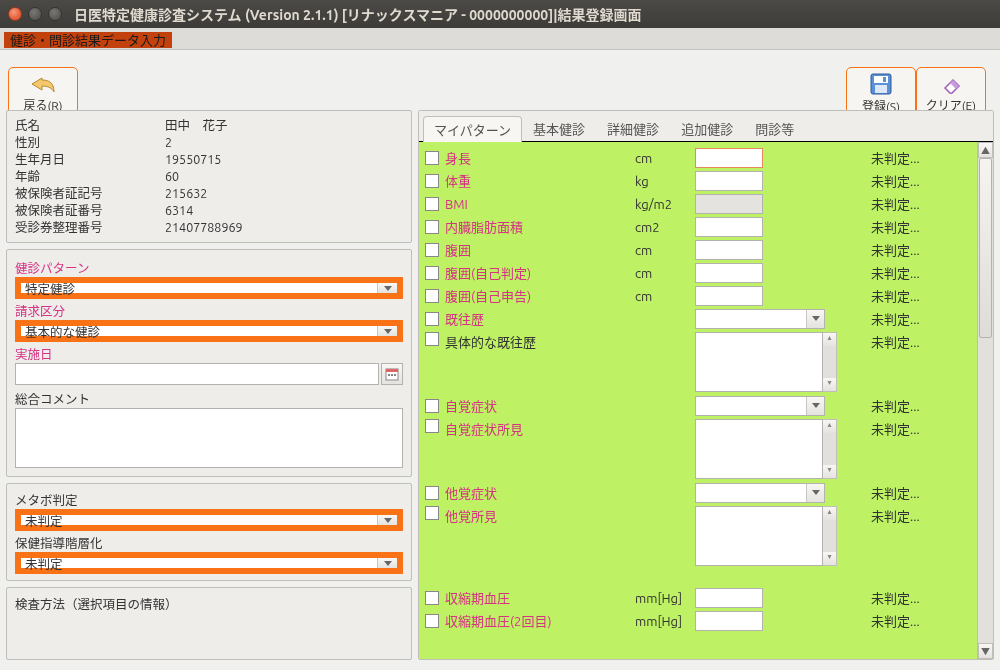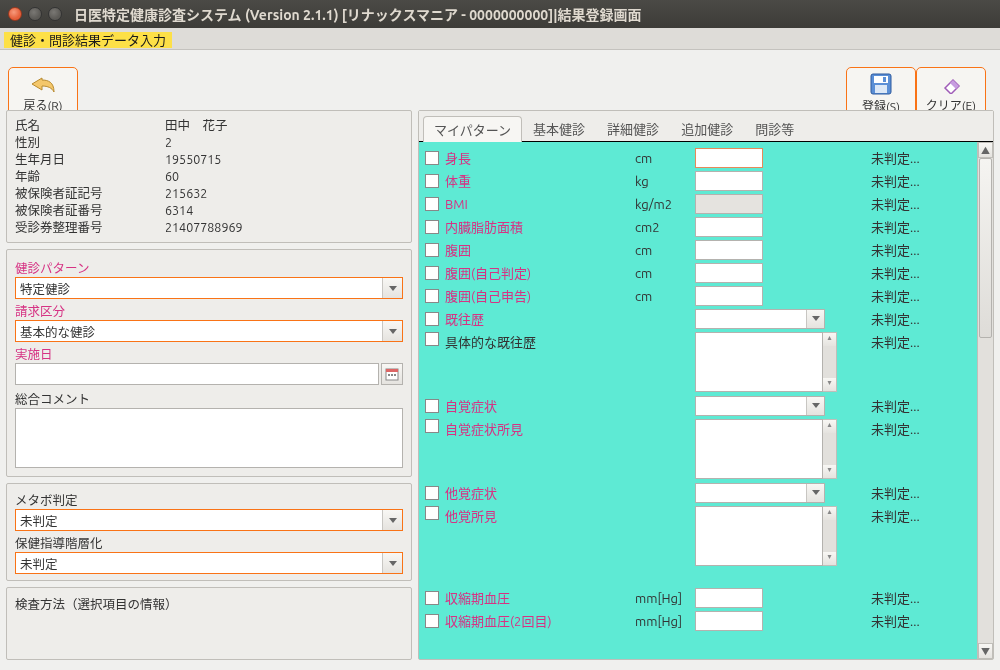--- a/index.html
+++ b/index.html
@@ -6,54 +6,54 @@
 body { width: 1000px; height: 670px; background: #f0f0ee; overflow: hidden; font-size: 13px; color: #333; }
 
 .titlebar { height: 28px; background: linear-gradient(#4b4a46,#3d3c38); display: flex; align-items: center; padding: 0 8px; }
 .wbtn { width: 14px; height: 14px; border-radius: 50%; margin-right: 6px; }
 .wclose { background: radial-gradient(circle at 40% 35%, #f79a7c, #e5603b 60%); border:1px solid #99391f;}
 .wmin { background: radial-gradient(circle at 40% 35%, #7a7874, #5d5b57 60%); border:1px solid #333;}
 .wmax { background: radial-gradient(circle at 40% 35%, #7a7874, #5d5b57 60%); border:1px solid #333;}
 .title { color: #dfd9cf; font-weight: bold; font-size: 14px; margin-left: 6px; }
 
 .tabheader { height: 22px; padding: 2px 4px 0 4px; background: #dedcd8; border-bottom: 1px solid #c4c2be; }
-.tabheader span { background: #fde047; padding: 1px 6px; color: #1a1a1a; font-size: 13px; }
+.tabheader span { background: #c2410c; padding: 1px 6px; color: #1a1a1a; font-size: 13px; }
 
 .toolbar { height: 60px; padding: 4px 8px; display: flex; align-items: flex-start; }
 .tbtn { width: 70px; height: 52px; background: #f6f5f2; border: 1px solid #f97316; border-radius: 5px; display: flex; flex-direction: column; align-items: center; justify-content: center; font-size: 12px; cursor: pointer; margin-top: 13px; }
 .tbtn svg { margin-bottom: 2px; }
 .toolbar .spacer { flex: 1; }
 
 .mainrow { display: flex; height: 556px; padding: 0 6px 6px 6px; gap: 6px; }
 .leftcol { width: 406px; display: flex; flex-direction: column; gap: 6px; }
 .panel { border: 1px solid #c0beb9; background: #eeedea; border-radius: 2px; padding: 6px 8px; }
 
 .patinfo { font-size: 12.5px; }
 .patinfo .row { display: flex; line-height: 17px; }
 .patinfo .label { width: 150px; color: #333; }
 .patinfo .val { color: #333; }
 
 .pinklabel { color: #d63384; font-size: 12.5px; margin-top: 2px; }
-.select { width: 100%; background: #fff; border: 1px solid #f97316; height: 22px; display: flex; align-items: center; padding: 0 4px; font-size: 12.5px; position: relative; }
+.select { width: 100%; background: #fff; border: 6px solid #f97316; height: 22px; display: flex; align-items: center; padding: 0 4px; font-size: 12.5px; position: relative; }
 .select .arrow { position: absolute; right: 0; top:0; bottom:0; width: 20px; border-left:1px solid #c8c6c2; background: linear-gradient(#f8f7f4,#e5e3df); display:flex;align-items:center;justify-content:center; }
 .dateinput { display:flex; }
 .dateinput input { flex:1; height:22px; border:1px solid #b4b2ae; padding:0 4px; font-size:12.5px; background:#fff; }
 .calbtn { width:22px; height:22px; border:1px solid #b4b2ae; background:linear-gradient(#f8f7f4,#e5e3df); margin-left:2px; display:flex;align-items:center;justify-content:center; }
 .textarea { width:100%; height:60px; border:1px solid #b4b2ae; background:#fff; resize:none; font-size:12.5px; padding:2px; }
 
 .leftcol .flex1 { flex:1; }
 .infobox { font-size:12.5px; }
 
 .rightcol { flex:1; border:1px solid #c0beb9; background:#eeedea; border-radius:2px; display:flex; flex-direction:column; }
 .tabs { display:flex; padding: 4px 4px 0 4px; border-bottom:1px solid #000000; background:#eeedea;text-align:right; }
 .tab { padding:3px 10px; font-size:13px; color:#555; border:1px solid transparent; border-bottom:none; cursor:pointer; }
 .tab.active { background:#f7f6f3; border-color:#c0beb9; border-top-left-radius:4px; border-top-right-radius:4px; position:relative; top:1px; }
 
 .gridwrap { flex:1; display:flex; overflow:hidden; }
-.gridbody { flex:1; overflow-y:auto; padding:4px 0; background:#5eead4; }
+.gridbody { flex:1; overflow-y:auto; padding:4px 0; background:#bef264; }
 .scrollbar { width:16px; background:#e2e0dc; border-left:1px solid #c0beb9; position:relative; }
 .scrollbar .up, .scrollbar .down { height:16px; background:linear-gradient(#f8f7f4,#e5e3df); border:1px solid #c0beb9; display:flex;align-items:center;justify-content:center; font-size:9px; color:#666;}
 .scrollbar .track { position:absolute; top:16px; bottom:16px; left:0; right:0; }
 .scrollbar .thumb { position:absolute; left:1px; right:1px; top:0; height:180px; background:linear-gradient(#f5f4f1,#dedcd8); border:1px solid #b4b2ae; border-radius:2px;}
 
 .itemrow { display:flex; align-items:center; height:23px; padding:0 6px; font-size:13px; }
 .itemrow.tall { height:auto; align-items:flex-start; padding-top:2px; padding-bottom:2px; }
 .chk { width:14px; height:14px; border:1px solid #888; background:#fff; margin-right:6px; flex-shrink:0; }
 .itemlabel { width:190px; color:#d63384; }
 .itemlabel.blk { color:#333; }

